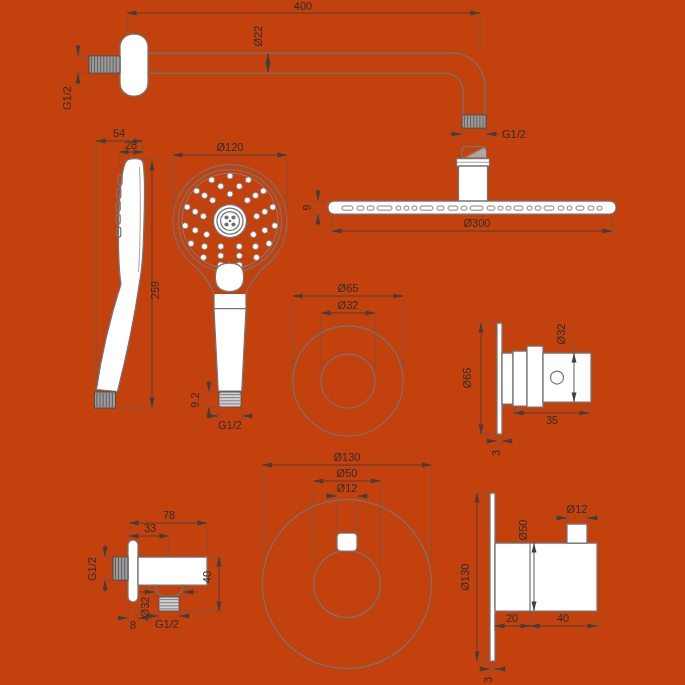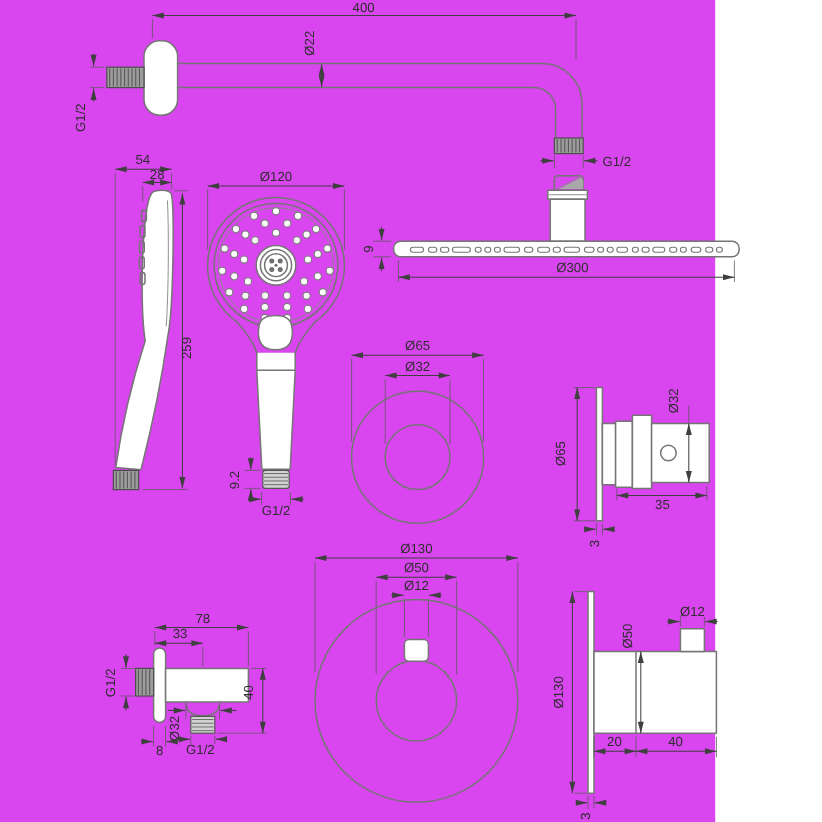--- a/index.html
+++ b/index.html
@@ -1,16 +1,16 @@
 <!DOCTYPE html>
 <html><head>
 <meta charset="utf-8">
 <style>
   html,body{margin:0;padding:0;background:#ffffff;}
-  .stage{width:596px;height:685px;position:relative;background:#d946ef;}
+  .stage{width:685px;height:685px;position:relative;background:#c2410c;}
   svg{display:block;}
   .o{fill:none;stroke:#757575;stroke-width:1.25;stroke-linejoin:round;stroke-linecap:round;}
   .ol{fill:none;stroke:#8a8a8a;stroke-width:0.8;}
   .of{fill:#ffffff;stroke:#757575;stroke-width:1.25;stroke-linejoin:round;}
   .wf{fill:#ffffff;stroke:none;}
   .d{fill:none;stroke:#3f3f3f;stroke-width:0.85;}
   .x{fill:none;stroke:#5c5c5c;stroke-width:0.65;}
   .thr{fill:#9c9c9c;stroke:#4d4d4d;stroke-width:1;}
   .thrh{fill:#d2d2d2;stroke:#565656;stroke-width:1;}
   .wedge{fill:#a8a8a8;stroke:none;}

